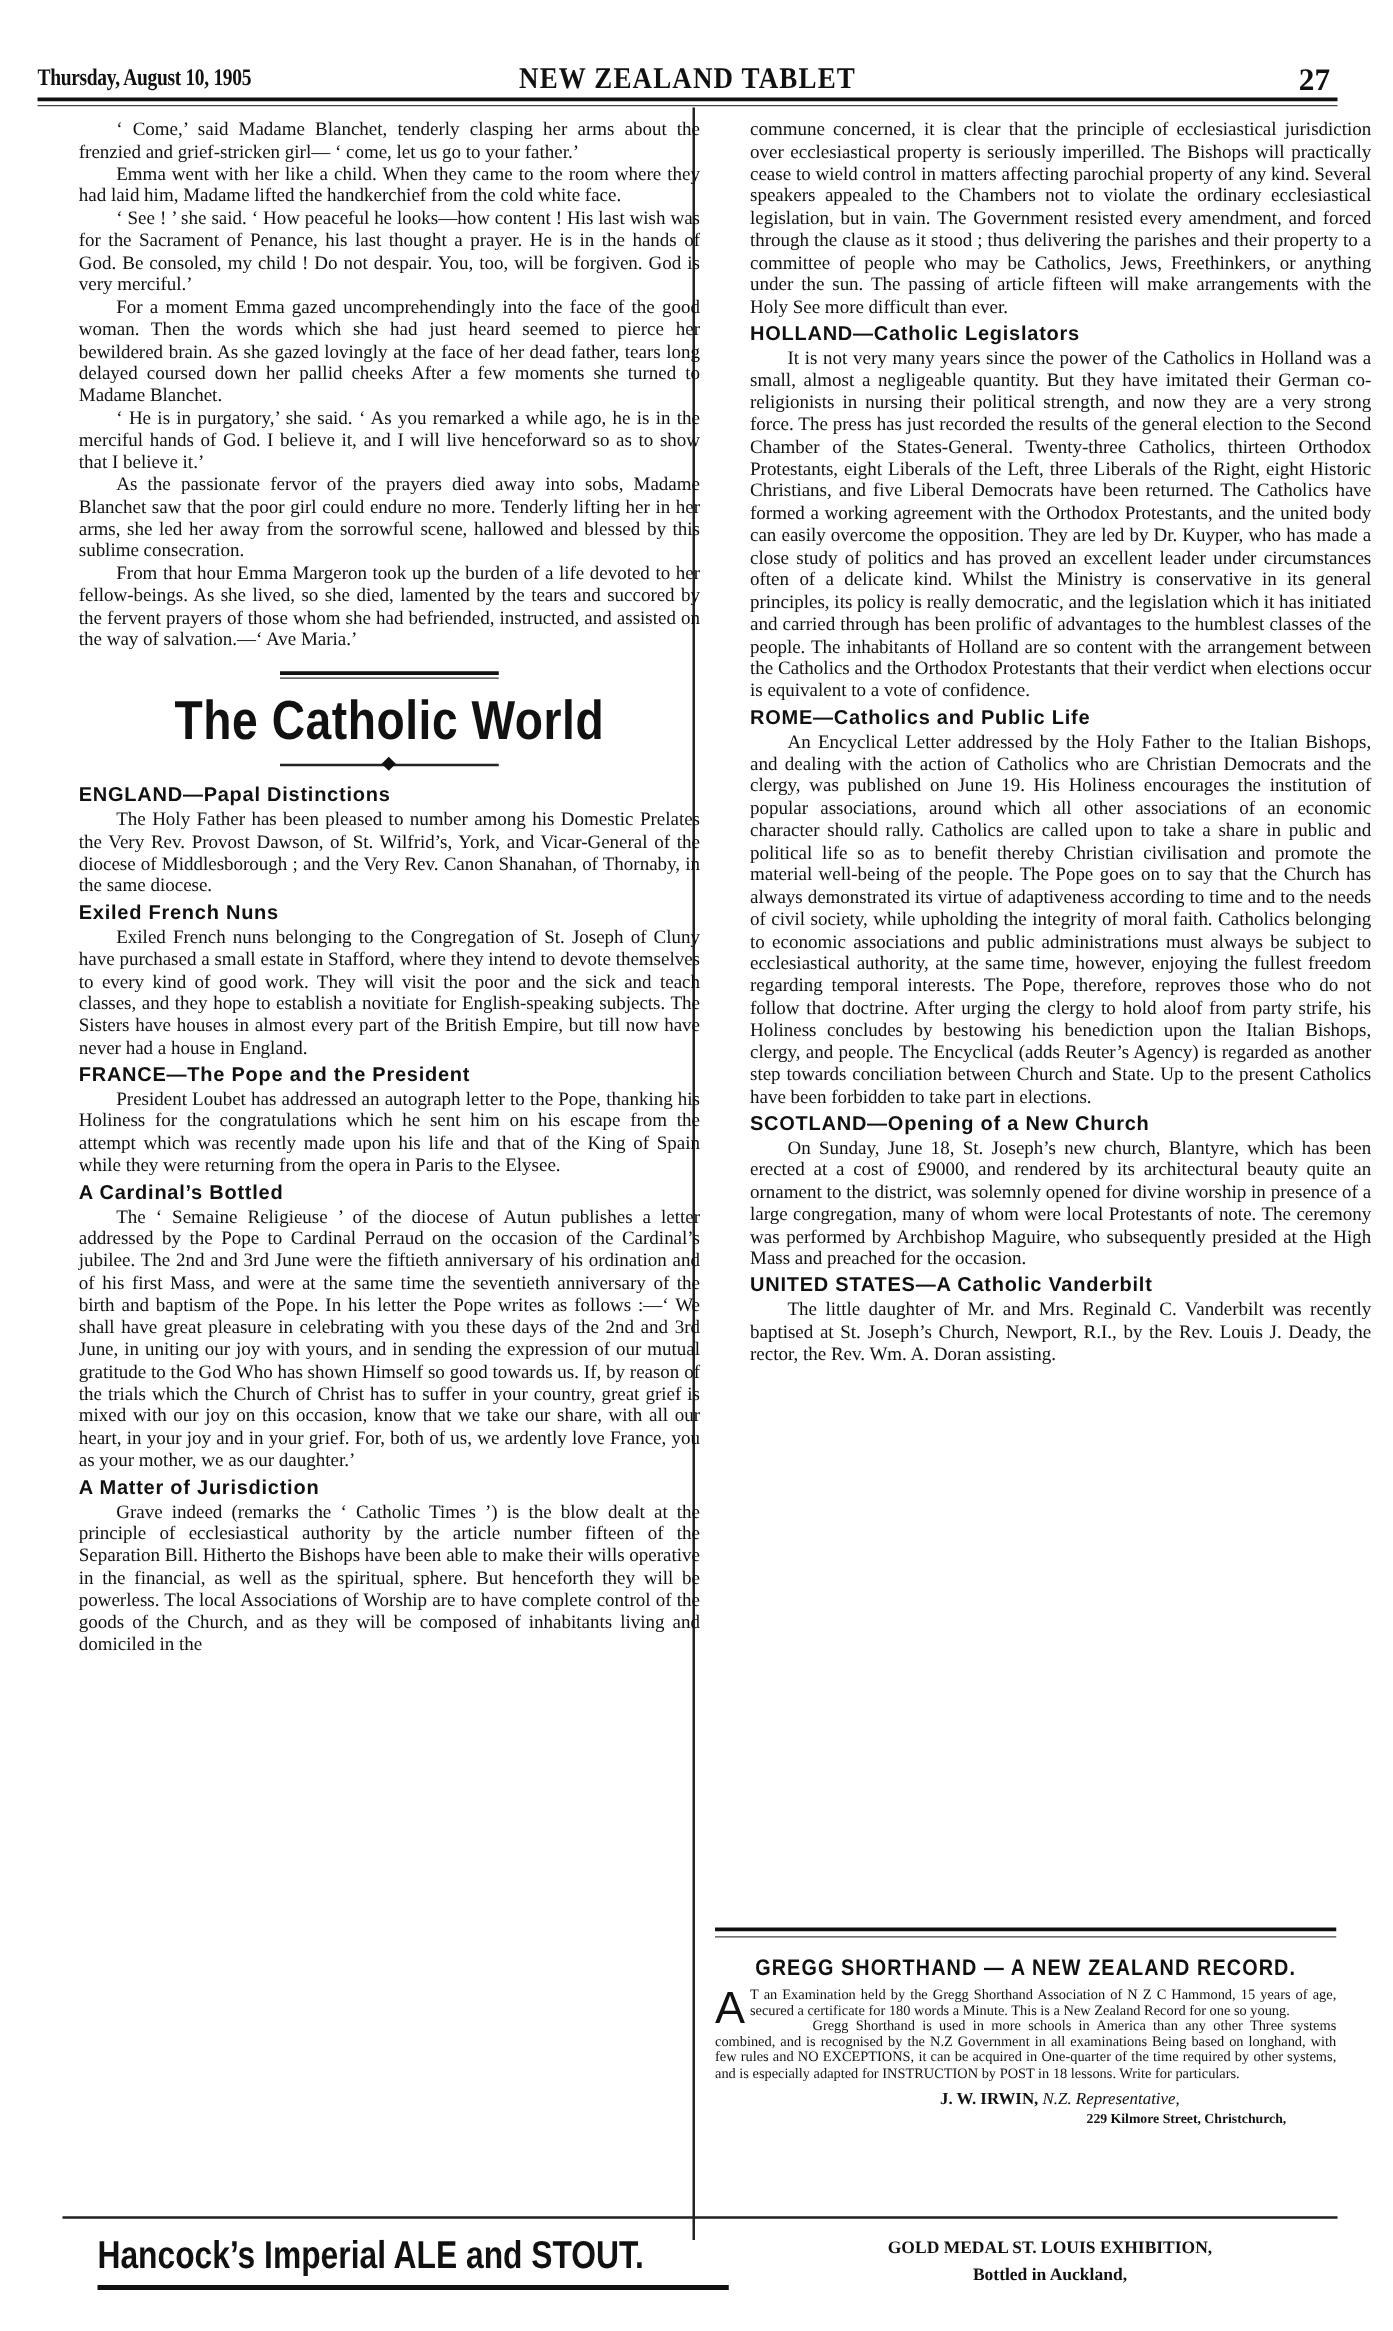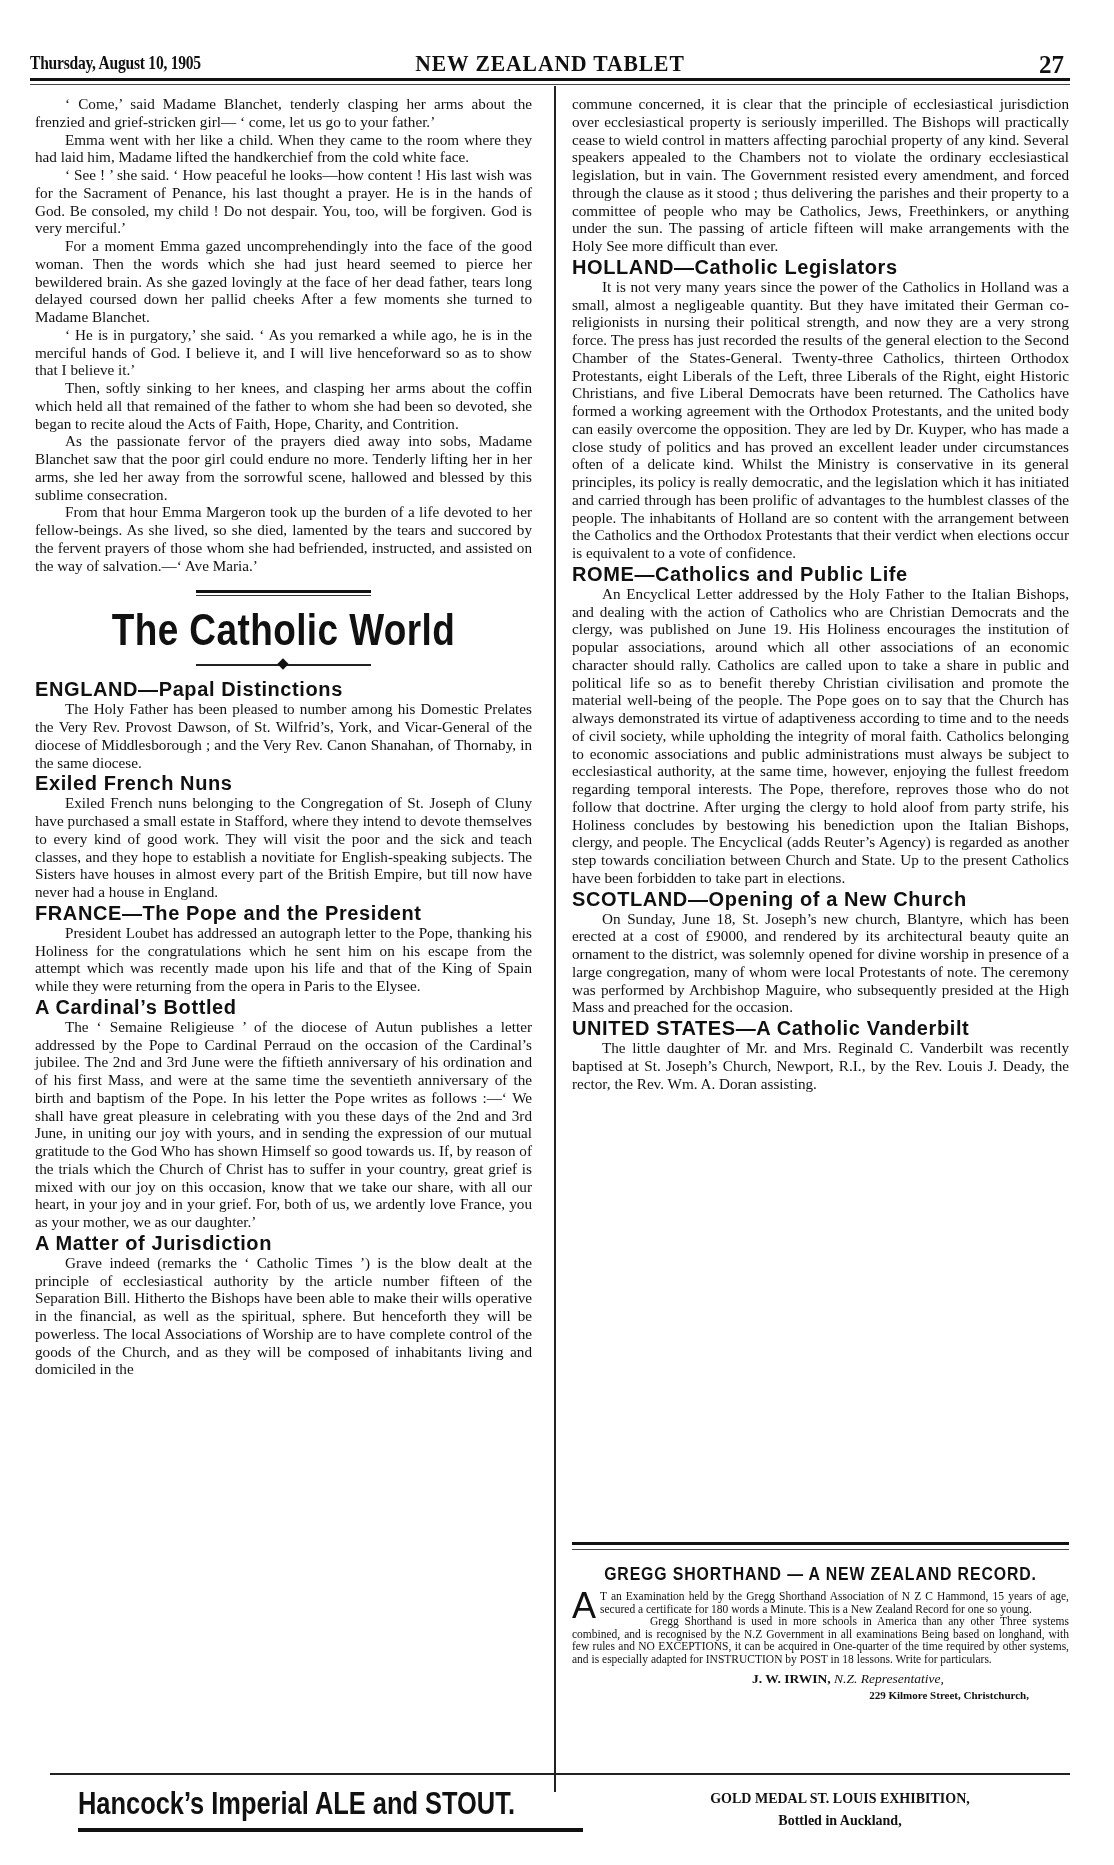--- a/index.html
+++ b/index.html
@@ -8,26 +8,26 @@
 
   .masthead { position: absolute; left: 30px; top: 50px; width: 1040px; height: 28px; }
   .masthead .date { position: absolute; left: 0; top: 2px; font-family: "Liberation Serif", serif; font-weight: bold; font-size: 19px; transform: scaleX(0.82); transform-origin: left top; letter-spacing: -0.3px; }
   .masthead .title { position: absolute; left: 0; width: 100%; top: 0; text-align: center; font-family: "Liberation Serif", serif; font-weight: bold; font-size: 24px; letter-spacing: 1px; transform: scaleX(0.9); }
   .masthead .pageno { position: absolute; right: 6px; top: 1px; font-family: "Liberation Serif", serif; font-weight: bold; font-size: 25px; }
   .rule-head { position: absolute; left: 30px; top: 78px; width: 1040px; height: 3px; background: #111; }
   .rule-head2 { position: absolute; left: 30px; top: 84px; width: 1040px; height: 1px; background: #444; }
 
   .divider { position: absolute; left: 554px; top: 86px; width: 2px; height: 1706px; background: #222; }
 
-  .col { position: absolute; font-family: "Liberation Serif", serif; font-size: 15.2px; line-height: 17.75px; text-align: justify; }
+  .col { position: absolute; font-family: "Liberation Serif", serif; font-size: 15.2px; line-height: 17.75px; text-align: justify; margin-left: 28px; }
   .col-left { left: 35px; top: 95px; width: 497px; }
   .col-right { left: 572px; top: 95px; width: 497px; }
   .col p { margin: 0; text-indent: 30px; }
   .col p.noindent { text-indent: 0; }
-  .col h3 { margin: 3px 0 1px 0; font-family: "Liberation Sans", sans-serif; font-weight: bold; font-size: 20px; line-height: 19px; letter-spacing: 0.6px; text-align: left; }
+  .col h3 { margin: 3px 0 1px 0; font-family: "Liberation Sans", sans-serif; font-weight: bold; font-size: 16px; line-height: 19px; letter-spacing: 0.6px; text-align: left; }
 
   .section-top-rule { width: 175px; height: 3px; background: #111; margin: 16px auto 0 auto; }
   .section-top-rule2 { width: 175px; height: 1px; background: #333; margin: 2px auto 0 auto; }
   .section-title { text-align: center; font-family: "Liberation Sans", sans-serif; font-weight: bold; font-size: 44px; line-height: 52px; margin: 8px 0 0 0; transform: scaleX(0.84); letter-spacing: 0.5px; }
   .orn { position: relative; width: 175px; height: 10px; margin: 4px auto 10px auto; }
   .orn .line { position: absolute; left: 0; right: 0; top: 4px; height: 1.5px; background: #222; }
   .orn .diamond { position: absolute; left: 83px; top: 0; width: 8px; height: 8px; background: #111; transform: rotate(45deg); }
 
   .ad-box { position: absolute; left: 572px; top: 1542px; width: 497px; }
   .ad-rule1 { height: 3px; background: #111; }
@@ -61,21 +61,20 @@
   <div class="rule-head2"></div>
 
   <div class="divider"></div>
 
   <div class="col col-left">
     <p class="story">‘ Come,’ said Madame Blanchet, tenderly clasping her arms about the frenzied and grief-stricken girl— ‘ come, let us go to your father.’</p>
     <p>Emma went with her like a child. When they came to the room where they had laid him, Madame lifted the handkerchief from the cold white face.</p>
     <p>‘ See ! ’ she said. ‘ How peaceful he looks—how content ! His last wish was for the Sacrament of Penance, his last thought a prayer. He is in the hands of God. Be consoled, my child ! Do not despair. You, too, will be forgiven. God is very merciful.’</p>
     <p>For a moment Emma gazed uncomprehendingly into the face of the good woman. Then the words which she had just heard seemed to pierce her bewildered brain. As she gazed lovingly at the face of her dead father, tears long delayed coursed down her pallid cheeks After a few moments she turned to Madame Blanchet.</p>
     <p>‘ He is in purgatory,’ she said. ‘ As you remarked a while ago, he is in the merciful hands of God. I believe it, and I will live henceforward so as to show that I believe it.’</p>
-    <p>Then, softly sinking to her knees, and clasping her arms about the coffin which held all that remained of the father to whom she had been so devoted, she began to recite aloud the Acts of Faith, Hope, Charity, and Contrition.</p>
     <p>As the passionate fervor of the prayers died away into sobs, Madame Blanchet saw that the poor girl could endure no more. Tenderly lifting her in her arms, she led her away from the sorrowful scene, hallowed and blessed by this sublime consecration.</p>
     <p>From that hour Emma Margeron took up the burden of a life devoted to her fellow-beings. As she lived, so she died, lamented by the tears and succored by the fervent prayers of those whom she had befriended, instructed, and assisted on the way of salvation.—‘ Ave Maria.’</p>
 
     <div class="section-top-rule"></div>
     <div class="section-top-rule2"></div>
     <div class="section-title">The Catholic World</div>
     <div class="orn">
       <div class="line"></div>
       <div class="diamond"></div>
     </div>

